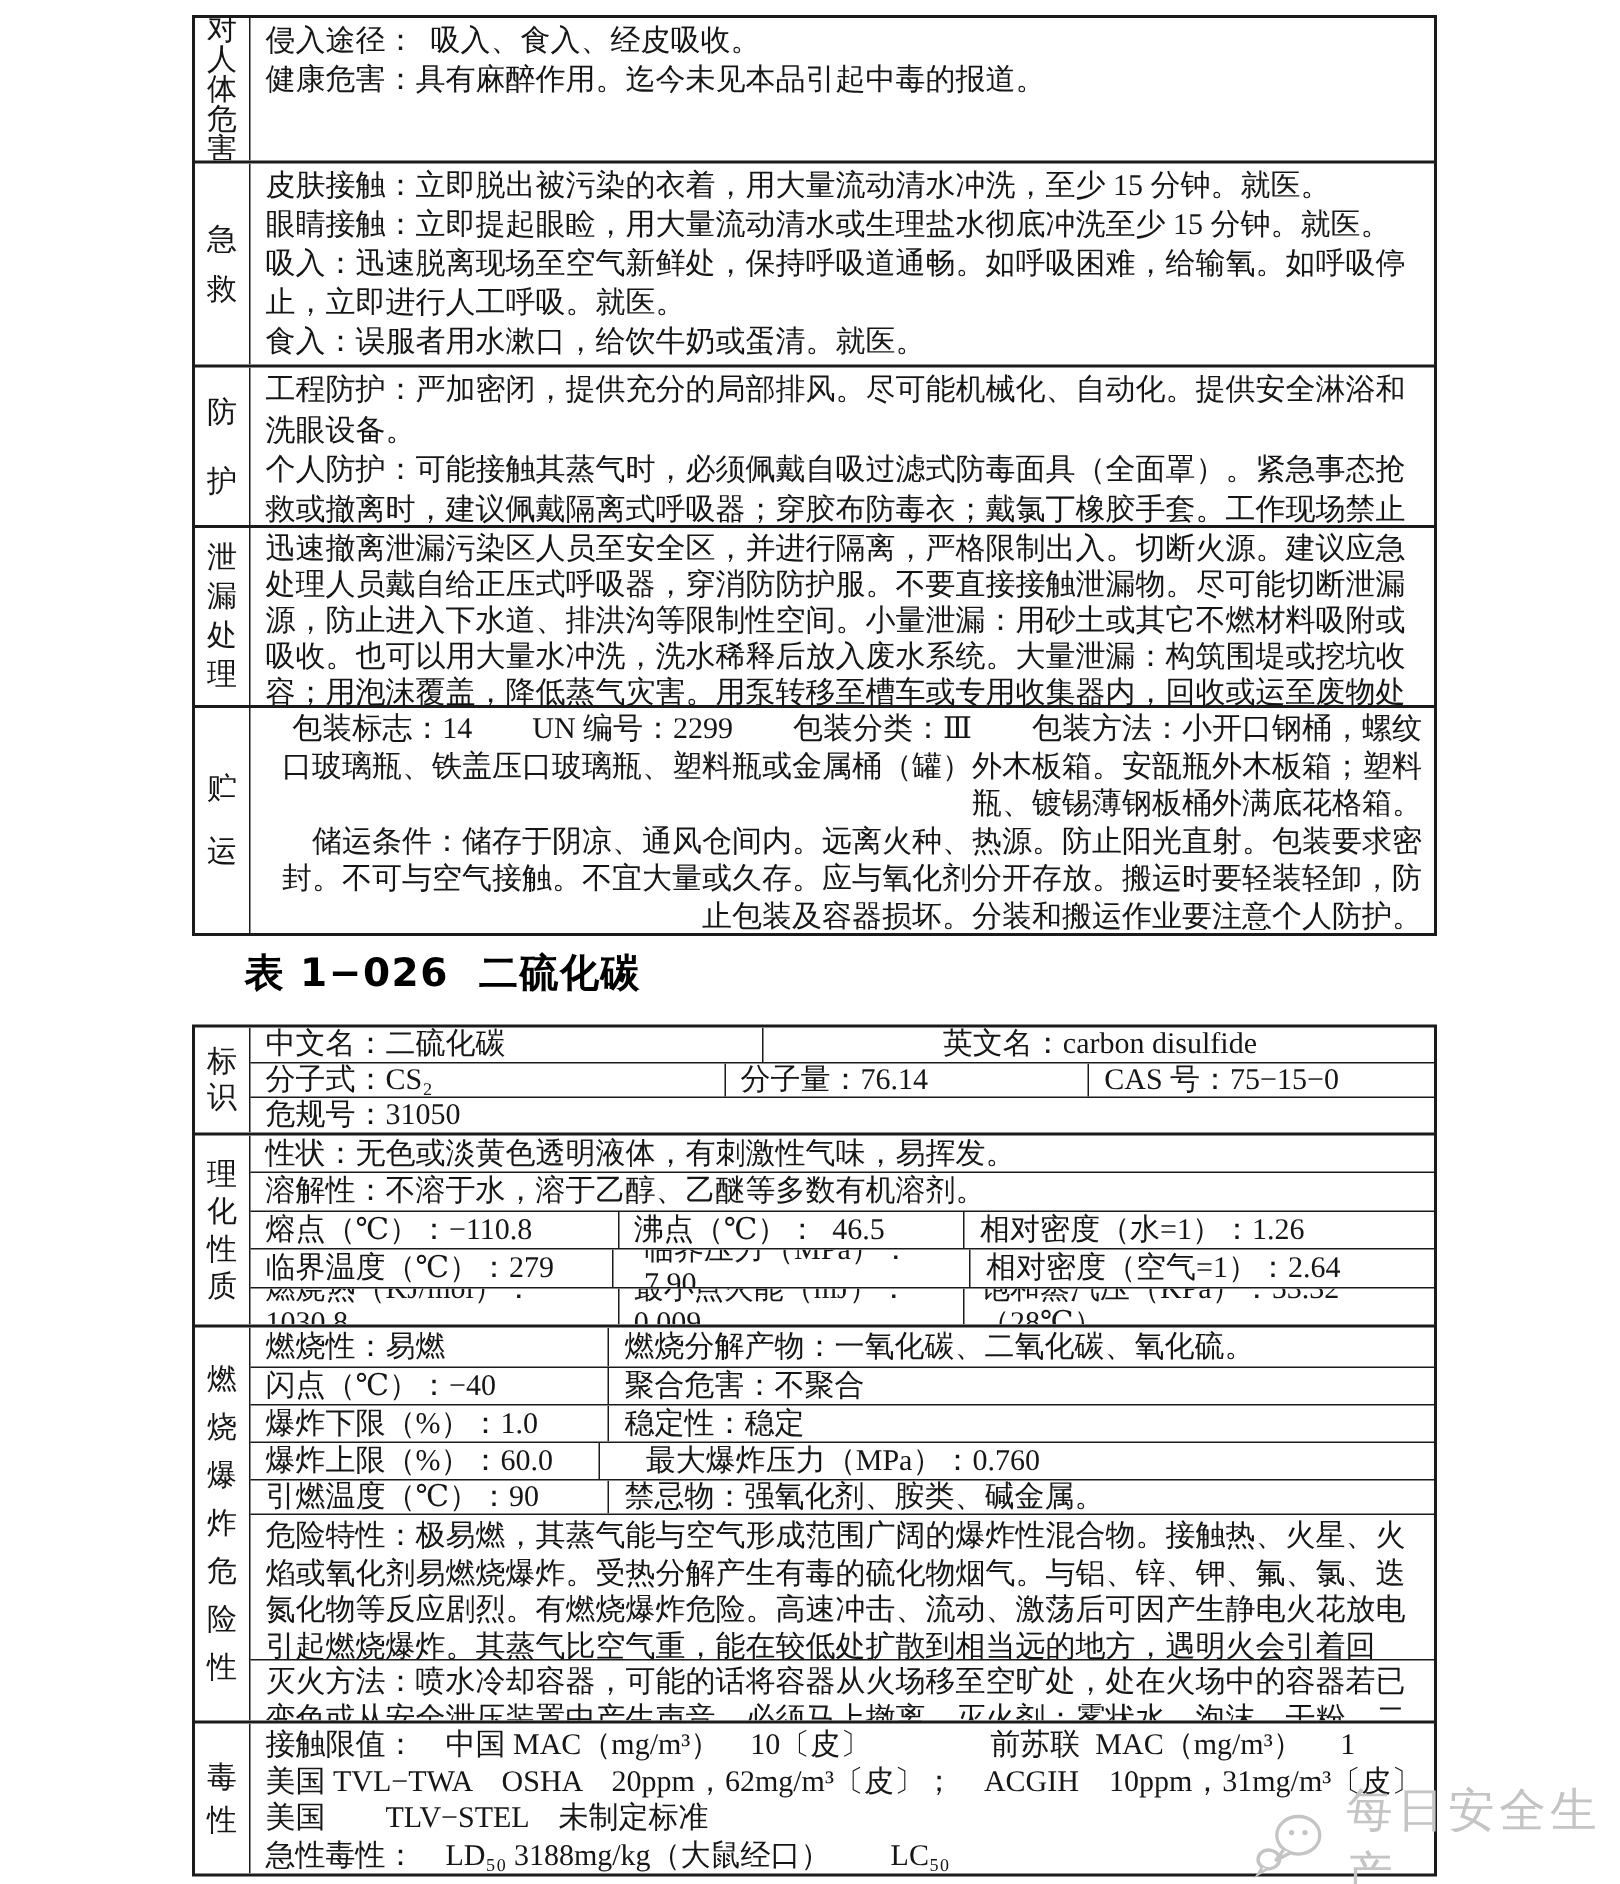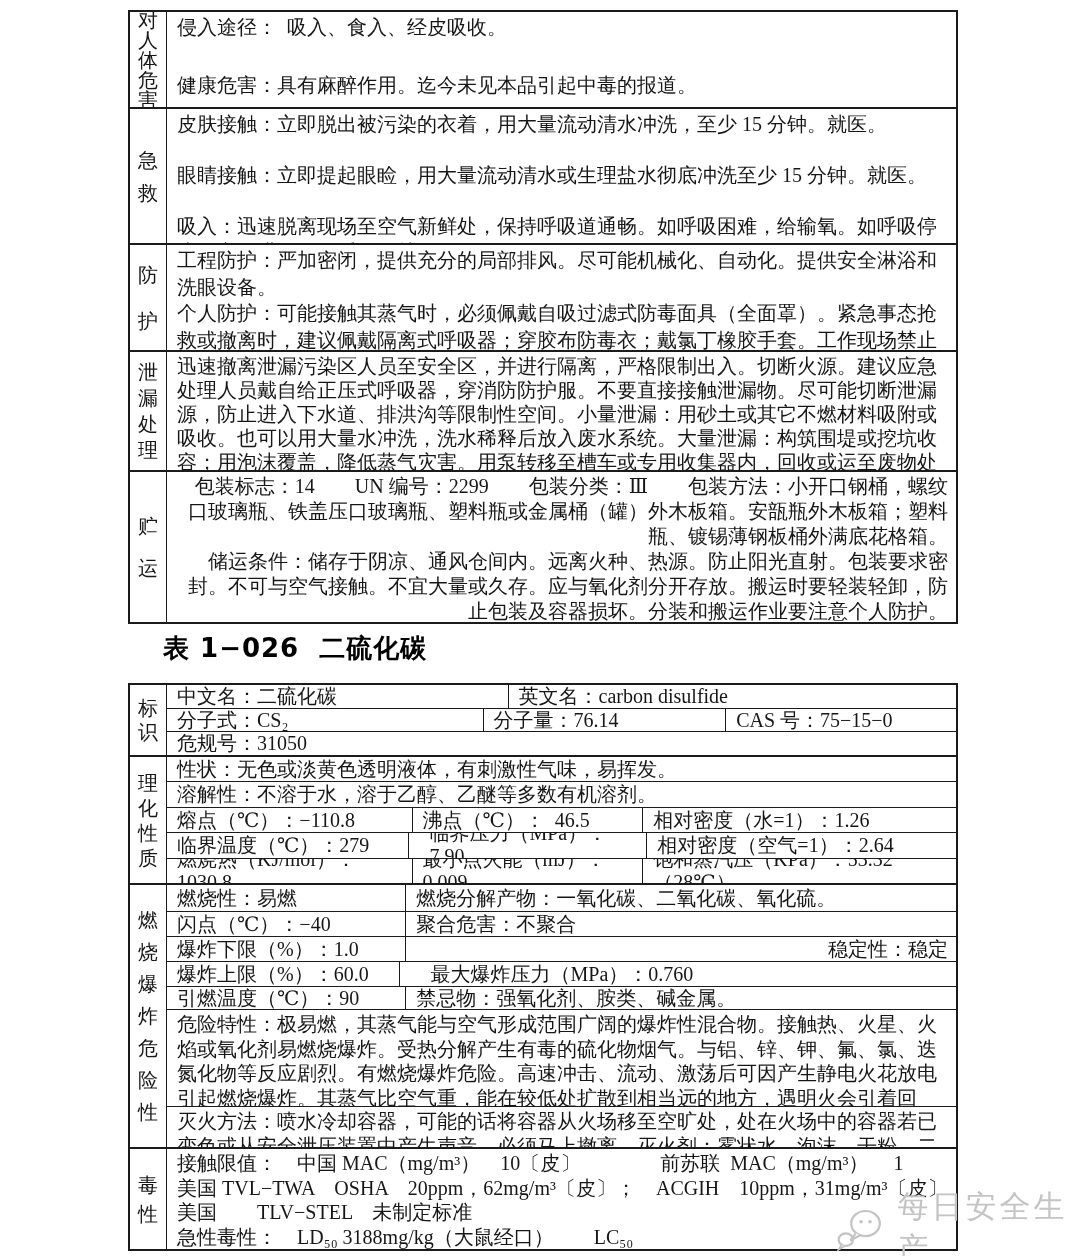--- a/index.html
+++ b/index.html
@@ -62,32 +62,32 @@
       <div class="msds-section" style="height: 97px;">
         <div class="sec-label" style="row-gap: 0px;">
           <span class="label-char">对</span>
           <span class="label-char">人</span>
           <span class="label-char">体</span>
           <span class="label-char">危</span>
           <span class="label-char">害</span>
         </div>
         <div class="sec-content">
           <div class="sec-row" style="flex: 1 1 0%;">
-            <div class="sec-cell para" style="flex: 1 1 0%; line-height: 26px; gap: 32px;"><p class="cell-line">侵入途径：  吸入、食入、经皮吸收。</p><p class="cell-line">健康危害：具有麻醉作用。迄今未见本品引起中毒的报道。</p></div>
+            <div class="sec-cell para" style="flex: 1 1 0%; line-height: 26px;"><p class="cell-line">侵入途径：  吸入、食入、经皮吸收。</p><p class="cell-line">健康危害：具有麻醉作用。迄今未见本品引起中毒的报道。</p></div>
           </div>
         </div>
       </div>
       <div class="msds-section" style="height: 136px;">
         <div class="sec-label" style="row-gap: 13px;">
           <span class="label-char">急</span>
           <span class="label-char">救</span>
         </div>
         <div class="sec-content">
           <div class="sec-row" style="flex: 1 1 0%;">
-            <div class="sec-cell para" style="flex: 1 1 0%; line-height: 26px; gap: 25px;"><p class="cell-line">皮肤接触：立即脱出被污染的衣着，用大量流动清水冲洗，至少 15 分钟。就医。</p><p class="cell-line">眼睛接触：立即提起眼睑，用大量流动清水或生理盐水彻底冲洗至少 15 分钟。就医。</p><p class="cell-line">吸入：迅速脱离现场至空气新鲜处，保持呼吸道通畅。如呼吸困难，给输氧。如呼吸停止，立即进行人工呼吸。就医。</p><p class="cell-line">食入：误服者用水漱口，给饮牛奶或蛋清。就医。</p></div>
+            <div class="sec-cell para" style="flex: 1 1 0%; line-height: 26px;"><p class="cell-line">皮肤接触：立即脱出被污染的衣着，用大量流动清水冲洗，至少 15 分钟。就医。</p><p class="cell-line">眼睛接触：立即提起眼睑，用大量流动清水或生理盐水彻底冲洗至少 15 分钟。就医。</p><p class="cell-line">吸入：迅速脱离现场至空气新鲜处，保持呼吸道通畅。如呼吸困难，给输氧。如呼吸停止，立即进行人工呼吸。就医。</p><p class="cell-line">食入：误服者用水漱口，给饮牛奶或蛋清。就医。</p></div>
           </div>
         </div>
       </div>
       <div class="msds-section" style="height: 107px;">
         <div class="sec-label" style="row-gap: 26px;">
           <span class="label-char">防</span>
           <span class="label-char">护</span>
         </div>
         <div class="sec-content">
           <div class="sec-row" style="flex: 1 1 0%;">
@@ -122,21 +122,21 @@
     </div>
     <div class="msds-table" style="top: 683px; left: 128px; width: 830px;">
       <div class="msds-section" style="height: 72px;">
         <div class="sec-label" style="row-gap: 4px;">
           <span class="label-char">标</span>
           <span class="label-char">识</span>
         </div>
         <div class="sec-content">
           <div class="sec-row" style="flex: 1 1 0%;">
             <div class="sec-cell" style="flex: 0.429 0.429 0%; line-height: 23px;"><p class="cell-line">中文名：二硫化碳</p></div>
-            <div class="sec-cell" style="flex: 0.571 0.571 0%; line-height: 23px;"><p class="cell-line">英文名：carbon disulfide</p></div>
+            <div class="sec-cell" style="flex: 0.571 0.571 0%; line-height: 23px; text-align: center;"><p class="cell-line">英文名：carbon disulfide</p></div>
           </div>
           <div class="sec-row" style="flex: 1 1 0%; align-items: center;">
             <div class="sec-cell" style="flex: 0.406 0.406 0%; line-height: 23px;"><p class="cell-line">分子式：CS₂</p></div>
             <div class="sec-cell" style="flex: 0.305 0.305 0%; line-height: 23px;"><p class="cell-line">分子量：76.14</p></div>
             <div class="sec-cell" style="flex: 0.289 0.289 0%; line-height: 23px;"><p class="cell-line">CAS 号：75−15−0</p></div>
           </div>
           <div class="sec-row" style="flex: 1 1 0%;">
             <div class="sec-cell" style="flex: 1 1 0%; line-height: 23px;"><p class="cell-line">危规号：31050</p></div>
           </div>
         </div>
@@ -186,21 +186,21 @@
           <div class="sec-row" style="flex: 0 0 27px;">
             <div class="sec-cell" style="flex: 0.293 0.293 0%; line-height: 24.5px;"><p class="cell-line">燃烧性：易燃</p></div>
             <div class="sec-cell" style="flex: 0.707 0.707 0%; line-height: 24.5px;"><p class="cell-line">燃烧分解产物：一氧化碳、二氧化碳、氧化硫。</p></div>
           </div>
           <div class="sec-row" style="flex: 0 0 25px;">
             <div class="sec-cell" style="flex: 0.293 0.293 0%; line-height: 24.5px;"><p class="cell-line">闪点（℃）：−40</p></div>
             <div class="sec-cell" style="flex: 0.707 0.707 0%; line-height: 24.5px;"><p class="cell-line">聚合危害：不聚合</p></div>
           </div>
           <div class="sec-row" style="flex: 0 0 25px;">
             <div class="sec-cell" style="flex: 0.293 0.293 0%; line-height: 24.5px;"><p class="cell-line">爆炸下限（%）：1.0</p></div>
-            <div class="sec-cell" style="flex: 0.707 0.707 0%; line-height: 24.5px; text-align: right;"><p class="cell-line">稳定性：稳定</p></div>
+            <div class="sec-cell" style="flex: 0.707 0.707 0%; line-height: 24.5px;"><p class="cell-line">稳定性：稳定</p></div>
           </div>
           <div class="sec-row" style="flex: 0 0 25px; gap: 20px;">
             <div class="sec-cell" style="flex: 0.293 0.293 0%; line-height: 24.5px;"><p class="cell-line">爆炸上限（%）：60.0</p></div>
             <div class="sec-cell" style="flex: 0.707 0.707 0%; line-height: 24.5px;"><p class="cell-line">最大爆炸压力（MPa）：0.760</p></div>
           </div>
           <div class="sec-row" style="flex: 0 0 23px;">
             <div class="sec-cell" style="flex: 0.293 0.293 0%; line-height: 24.5px;"><p class="cell-line">引燃温度（℃）：90</p></div>
             <div class="sec-cell" style="flex: 0.707 0.707 0%; line-height: 24.5px;"><p class="cell-line">禁忌物：强氧化剂、胺类、碱金属。</p></div>
           </div>
           <div class="sec-row" style="flex: 0 0 97px;">

